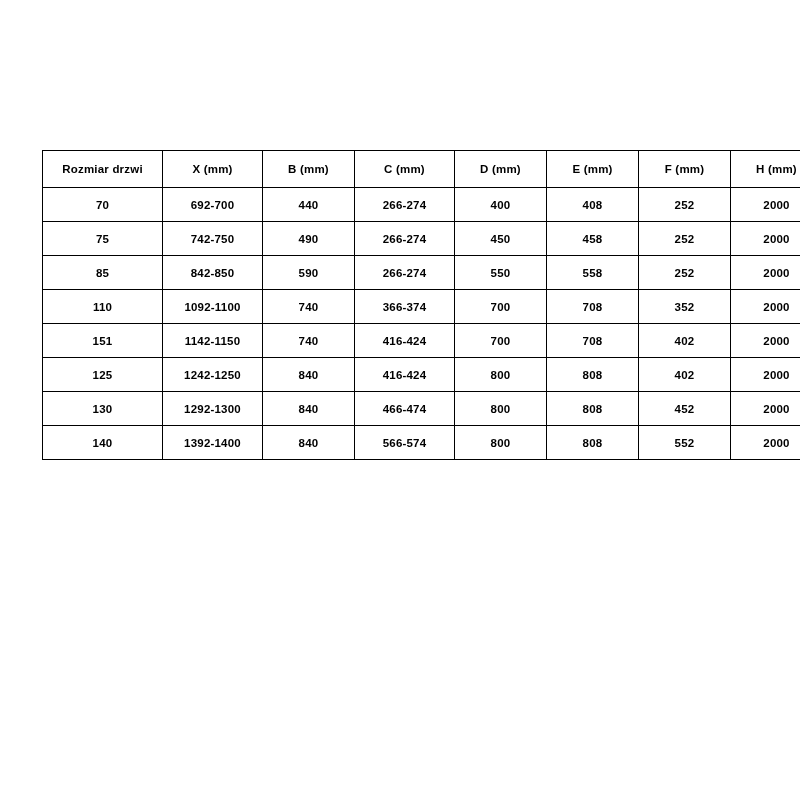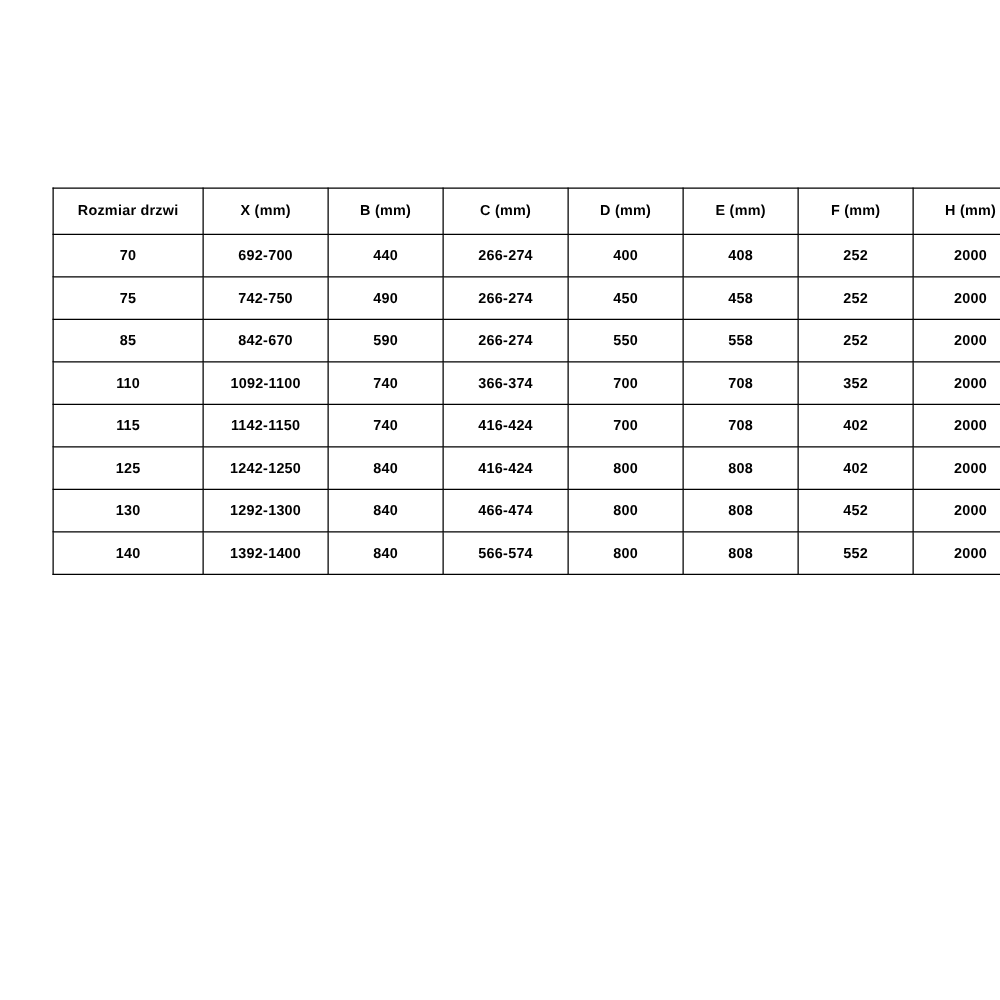--- a/index.html
+++ b/index.html
@@ -97,40 +97,40 @@
         <td>742-750</td>
         <td>490</td>
         <td>266-274</td>
         <td>450</td>
         <td>458</td>
         <td>252</td>
         <td>2000</td>
       </tr>
       <tr>
         <td>85</td>
-        <td>842-670</td>
+        <td>842-850</td>
         <td>590</td>
         <td>266-274</td>
         <td>550</td>
         <td>558</td>
         <td>252</td>
         <td>2000</td>
       </tr>
       <tr>
         <td>110</td>
         <td>1092-1100</td>
         <td>740</td>
         <td>366-374</td>
         <td>700</td>
         <td>708</td>
         <td>352</td>
         <td>2000</td>
       </tr>
       <tr>
-        <td>115</td>
+        <td>151</td>
         <td>1142-1150</td>
         <td>740</td>
         <td>416-424</td>
         <td>700</td>
         <td>708</td>
         <td>402</td>
         <td>2000</td>
       </tr>
       <tr>
         <td>125</td>

